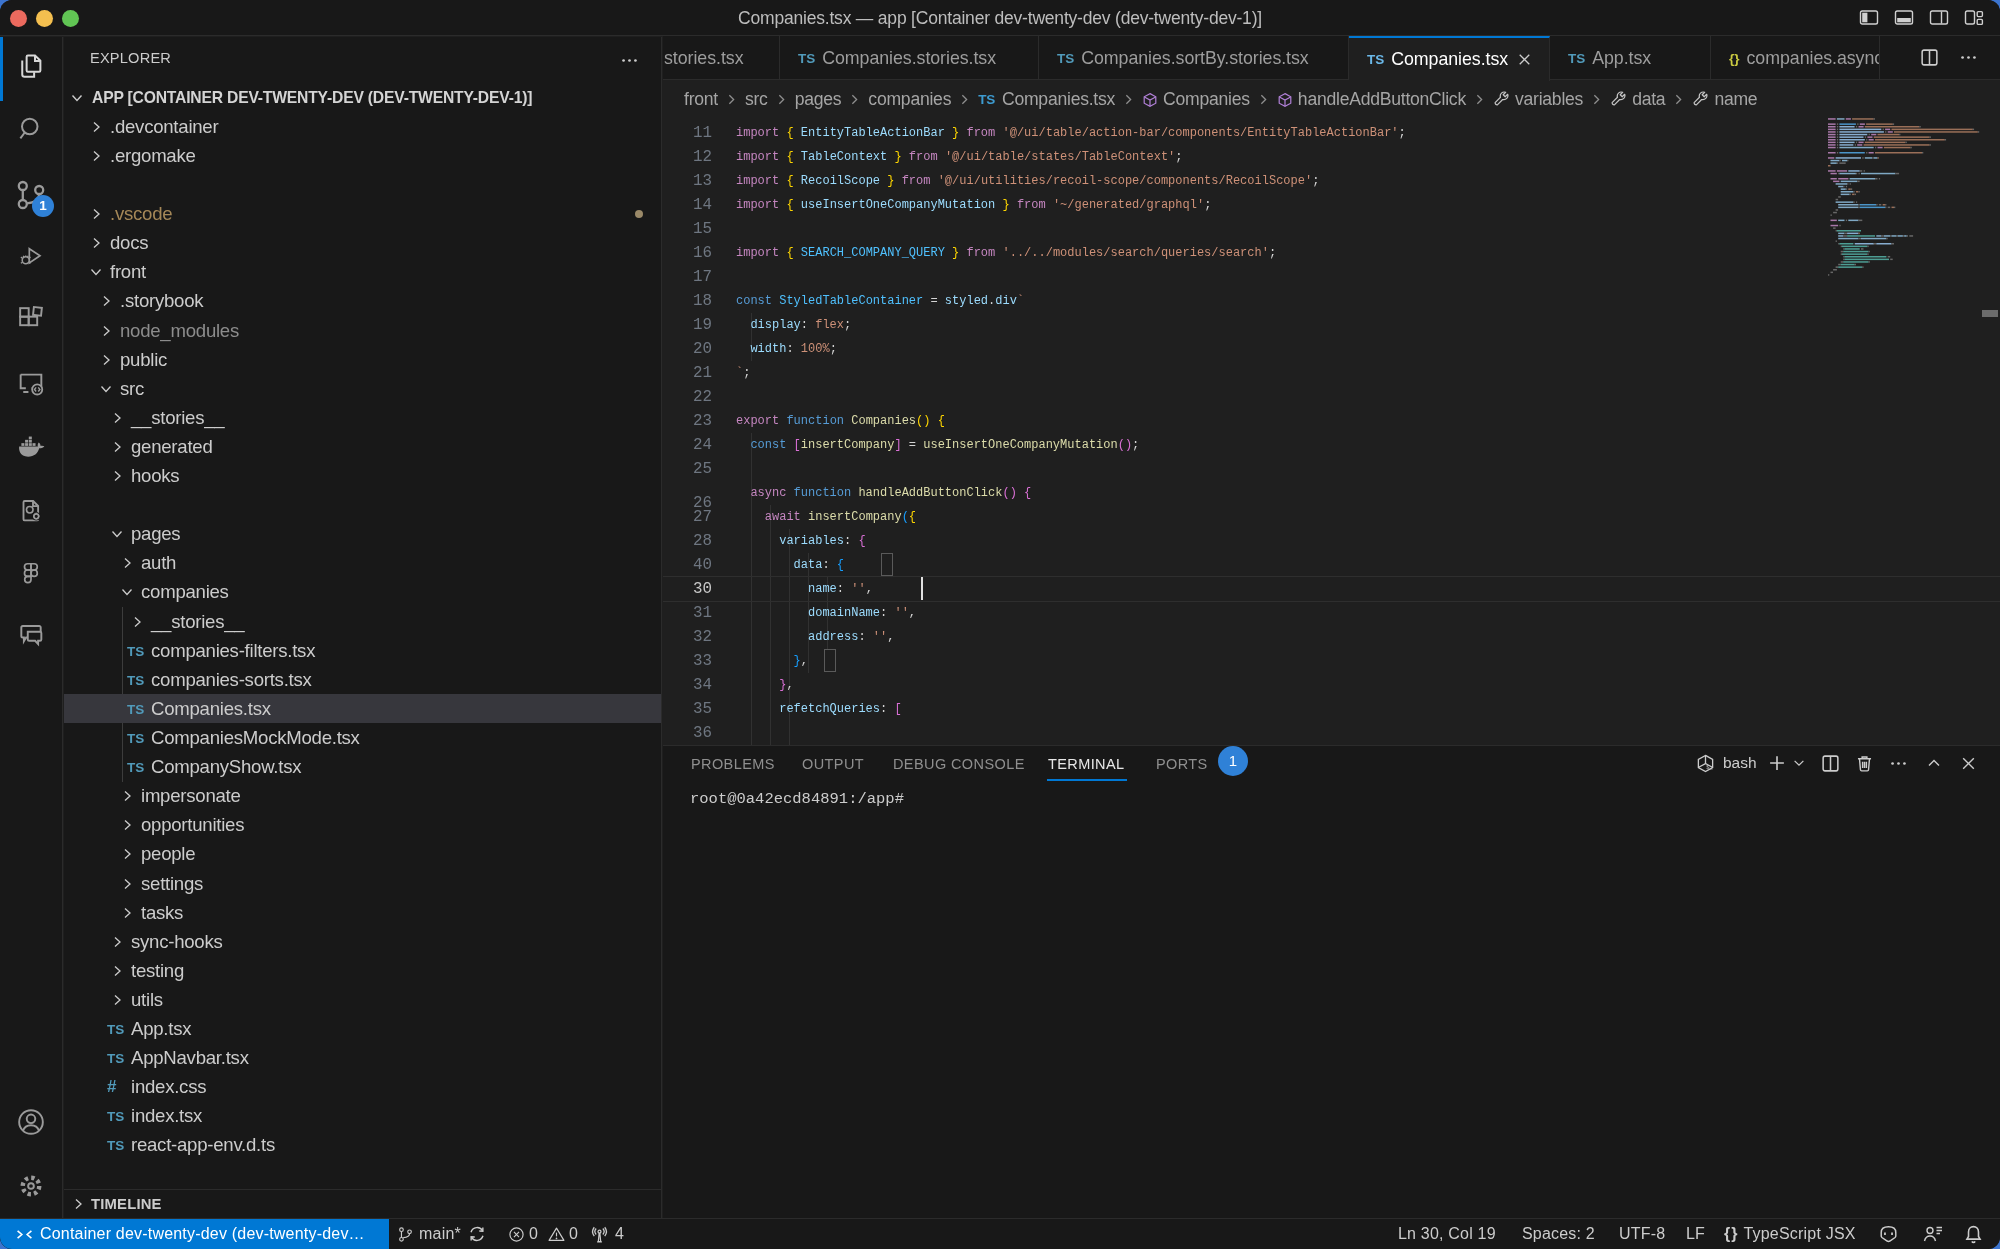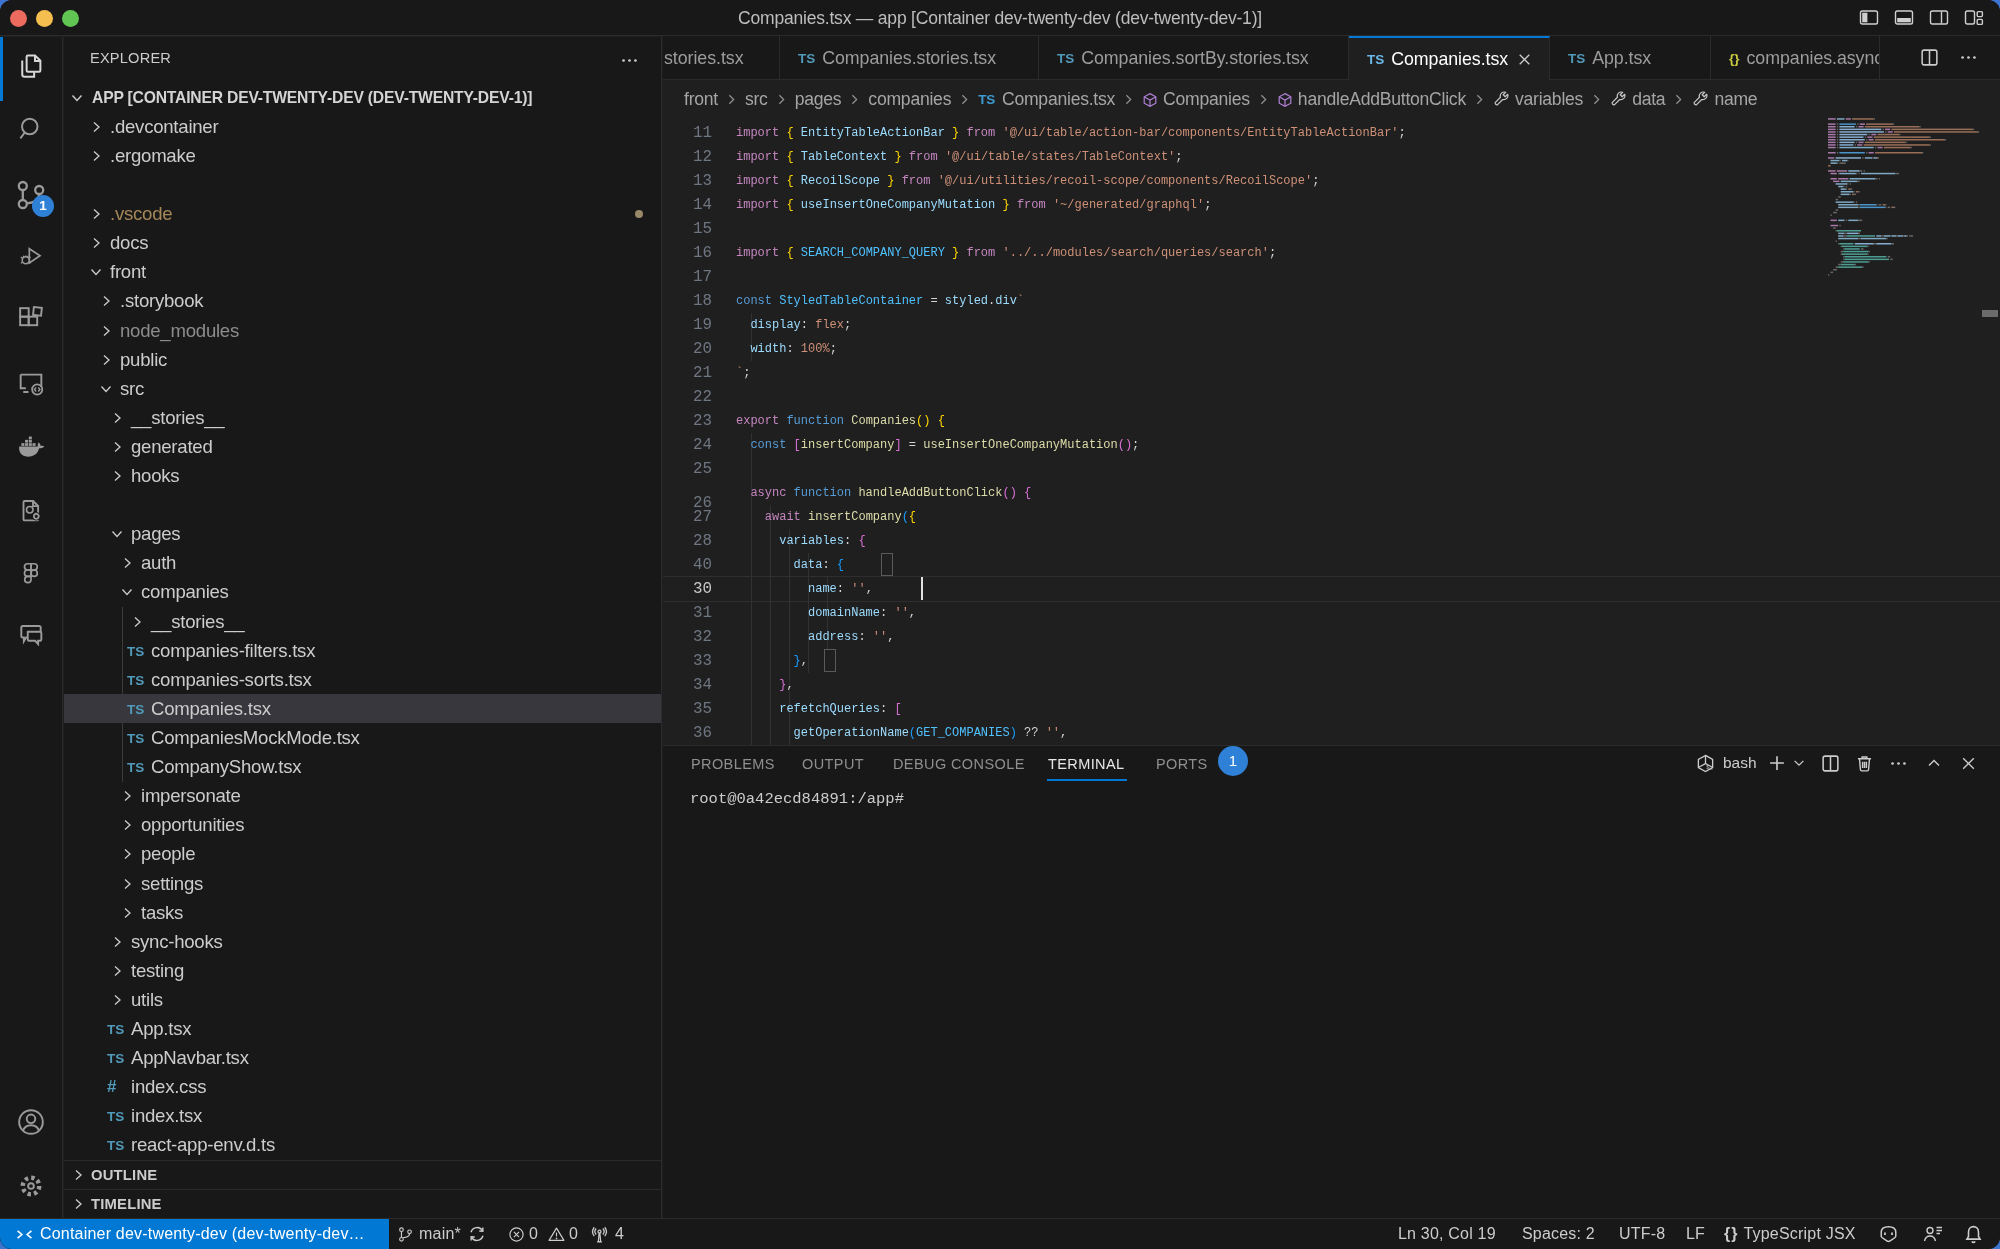--- a/index.html
+++ b/index.html
@@ -338,26 +338,20 @@
         </div>
         <div class="trow" style="top:989.8px;">
           <span class="fico" style="left:43px;color:#519aba">TS</span>
           <span class="tlabel" style="left:67px;color:#cccccc">index.tsx</span>
         </div>
         <div class="trow" style="top:1018.9px;">
           <span class="fico" style="left:43px;color:#519aba">TS</span>
           <span class="tlabel" style="left:67px;color:#cccccc">react-app-env.d.ts</span>
         </div>
     </div>
-    <div class="shead" style="bottom:29px">
-        <svg style="position:absolute;left:7px;top:50%;transform:translateY(-50%)" width="14" height="14" viewBox="0 0 14 14">
-          <path d="M5 2.5 L10 7 L5 11.5" stroke="#cccccc" stroke-width="1.3" fill="none"></path>
-        </svg>
-        <span class="lbl">OUTLINE</span>
-      </div>
     <div class="shead" style="bottom:0">
         <svg style="position:absolute;left:7px;top:50%;transform:translateY(-50%)" width="14" height="14" viewBox="0 0 14 14">
           <path d="M5 2.5 L10 7 L5 11.5" stroke="#cccccc" stroke-width="1.3" fill="none"></path>
         </svg>
         <span class="lbl">TIMELINE</span>
       </div>
   </div>
 
   <div id="editor">
     <div id="codewrap">
@@ -415,21 +409,20 @@
         <div class="cline" style="top:520px"><span style="color:#9CDCFE">          domainName</span><span style="color:#d4d4d4">: </span><span style="color:#CE9178">''</span><span style="color:#d4d4d4">,</span></div>
         <div class="lnum" style="top:544px;color:#6e7681">32</div>
         <div class="cline" style="top:544px"><span style="color:#9CDCFE">          address</span><span style="color:#d4d4d4">: </span><span style="color:#CE9178">''</span><span style="color:#d4d4d4">,</span></div>
         <div class="lnum" style="top:568px;color:#6e7681">33</div>
         <div class="cline" style="top:568px"><span style="color:#179FFF">        }</span><span style="color:#d4d4d4">,</span></div>
         <div class="lnum" style="top:592px;color:#6e7681">34</div>
         <div class="cline" style="top:592px"><span style="color:#DA70D6">      }</span><span style="color:#d4d4d4">,</span></div>
         <div class="lnum" style="top:616px;color:#6e7681">35</div>
         <div class="cline" style="top:616px"><span style="color:#9CDCFE">      refetchQueries</span><span style="color:#d4d4d4">: </span><span style="color:#DA70D6">[</span></div>
         <div class="lnum" style="top:640px;color:#6e7681">36</div>
-        <div class="cline" style="top:640px"><span style="color:#9CDCFE">        getOperationName</span><span style="color:#179FFF">(</span><span style="color:#4FC1FF">GET_COMPANIES</span><span style="color:#179FFF">)</span><span style="color:#d4d4d4"> </span><span style="color:#d4d4d4">?? </span><span style="color:#CE9178">''</span><span style="color:#d4d4d4">,</span></div>
 
       <div style="position:absolute;left:218px;top:472px;width:12px;height:23px;border:1px solid #5a5a5a"></div>
       <div style="position:absolute;left:161px;top:568px;width:12px;height:23px;border:1px solid #5a5a5a"></div>
 
       <div style="position:absolute;left:258px;top:496px;width:2px;height:23px;background:#e0e0e0"></div>
     </div>
     <svg style="position:absolute;left:1165px;top:76px" width="170" height="167">
         <rect x="0.0" y="0.0" width="7.6" height="1.5" fill="#a878a8"></rect>
         <rect x="8.9" y="0.0" width="1.3" height="1.5" fill="#676767"></rect>
         <rect x="11.4" y="0.0" width="20.3" height="1.5" fill="#7fa8c4"></rect>

